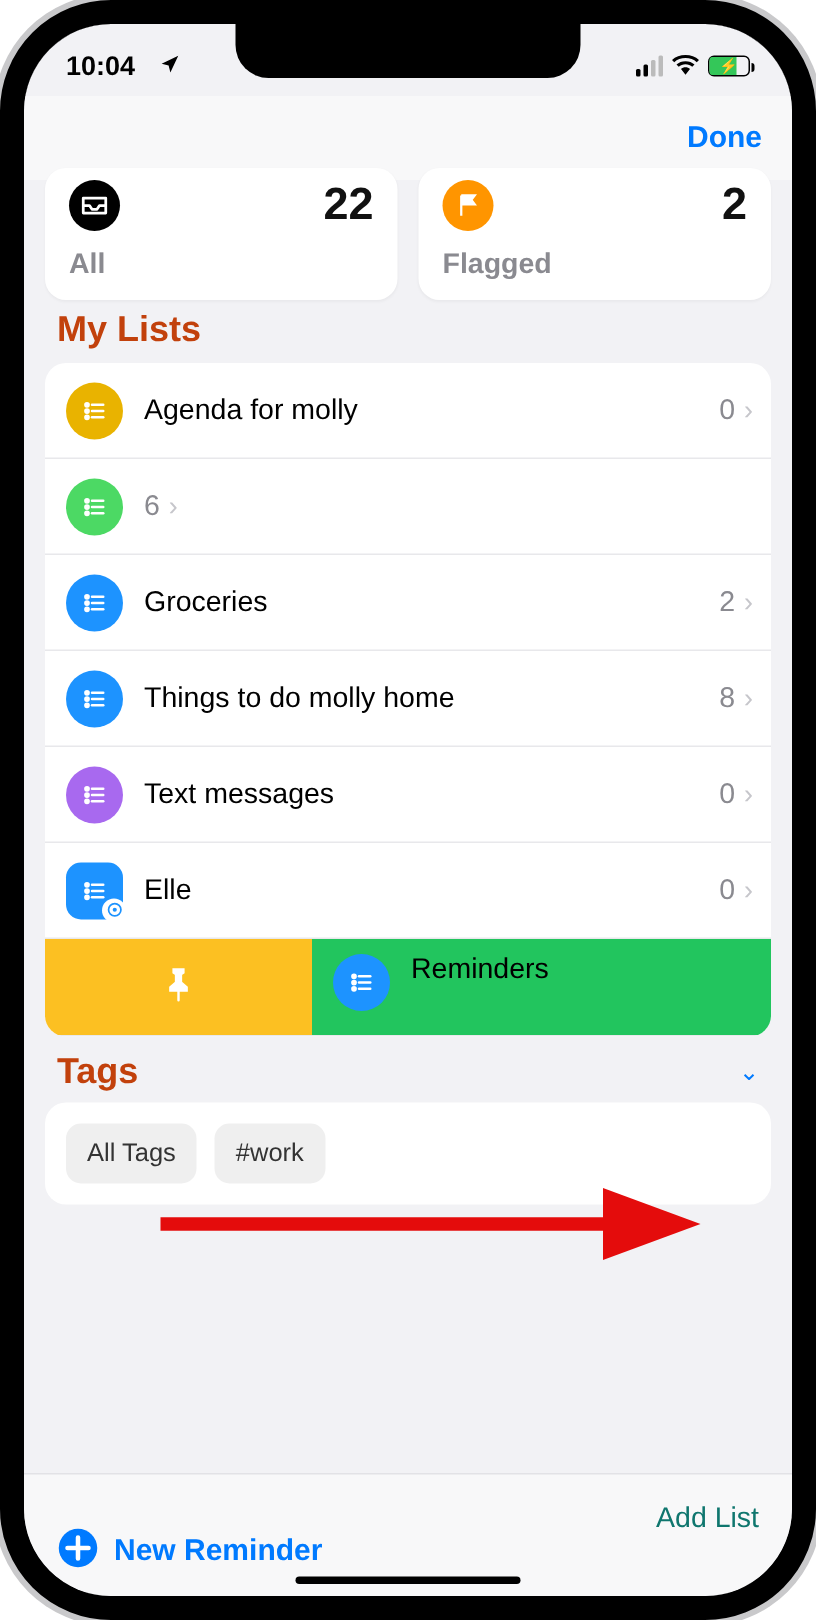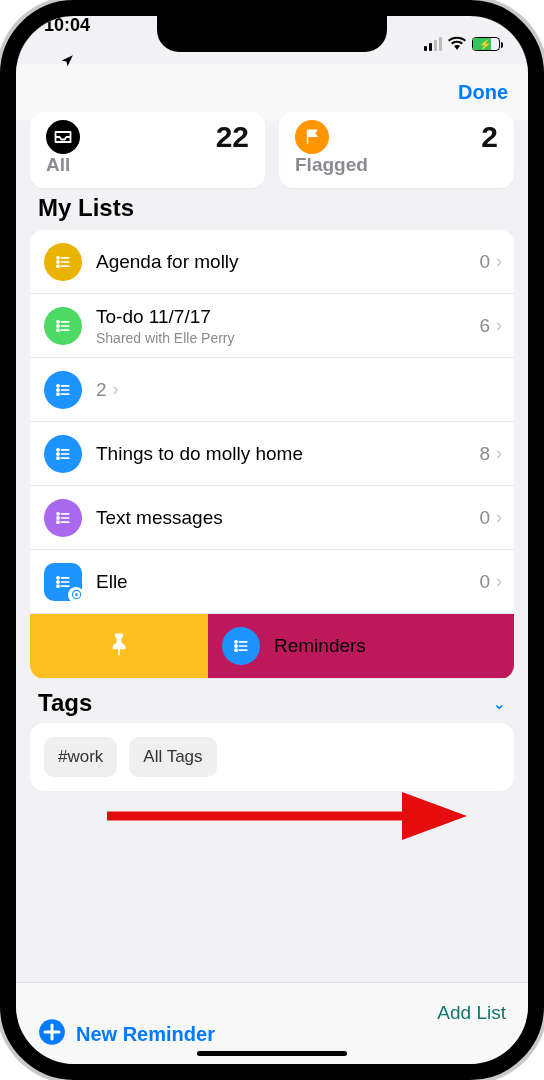--- a/index.html
+++ b/index.html
@@ -25,21 +25,21 @@
     position: absolute; top:0; left:50%; transform:translateX(-50%);
     width: 230px; height: 36px; background:#000;
     border-bottom-left-radius: 22px; border-bottom-right-radius: 22px;
     z-index: 50;
   }
   .status-bar {
     position:absolute; top:8px; left:0; right:0; height:40px;
     display:flex; justify-content:space-between; align-items:center;
     padding: 0 28px; font-size:18px; font-weight:600; color:#000; z-index:40;
   }
-  .status-left { display:flex; align-items:center; gap:16px;flex-direction:column; }
+  .status-left { display:flex; gap:16px; }
   .status-right { display:flex; align-items:center; gap:6px; }
   .signal-bars { display:flex; align-items:flex-end; gap:2px; height:14px;}
   .signal-bars span { width:3px; background:#000; border-radius:1px;}
   .signal-bars span:nth-child(1){height:5px;}
   .signal-bars span:nth-child(2){height:8px;}
   .signal-bars span:nth-child(3){height:11px; background:#bbb;}
   .signal-bars span:nth-child(4){height:14px; background:#bbb;}
   .wifi-icon svg { width:18px; height:14px; }
   .battery {
     width:28px; height:14px; border:1.5px solid #000; border-radius:4px;
@@ -57,45 +57,45 @@
 
   .cards-row { display:flex; gap:14px; padding:0 14px;}
   .smart-card {
     flex:1; background:#fff; border-radius:14px; padding:6px 16px 12px 16px;
     box-shadow: 0 1px 2px rgba(0,0,0,0.04);
   }
   .smart-card.solo { max-width: 232px; }
   .card-top { display:flex; justify-content:space-between; align-items:flex-end; height:36px;}
   .card-icon { width:34px; height:34px; border-radius:50%; display:flex; align-items:center; justify-content:center; }
   .card-count { font-size:30px; font-weight:700; color:#111;}
-  .card-label { color:#8a8a90; font-size:19px; font-weight:600; margin-top:0;}
+  .card-label { color:#8a8a90; font-size:19px; font-weight:600; margin-top:12px;}
 
   .completed-row { padding: 14px; }
-  .section-title { font-size:24px; font-weight:700; color:#000000; padding: 6px 22px 8px 22px;}
+  .section-title { font-size:24px; font-weight:700; color:#c2410c; padding: 6px 22px 8px 22px;}
 
   .list-group { margin: 0 14px; background:#fff; border-radius:14px; overflow:hidden;}
   .list-row {
     display:flex; align-items:center; padding: 10px 12px 10px 14px; min-height:64px;
     border-bottom:1px solid #e8e8eb; position:relative;
   }
   .list-row:last-child { border-bottom:none;}
   .list-icon { width:38px; height:38px; border-radius:50%; display:flex; align-items:center; justify-content:center; flex-shrink:0; margin-right:14px;}
   .list-icon.rounded-square { border-radius:10px; }
   .list-text { flex:1; min-width:0; }
   .list-name { font-size:19px; color:#000;}
   .list-sub { font-size:14px; color:#8a8a90; margin-top:2px;}
   .list-count { color:#8a8a90; font-size:19px; margin-right:6px;}
   .chevron { color:#c6c6cb; font-size:18px;}
 
   .swipe-row { display:flex; align-items:stretch; border-bottom:1px solid #e8e8eb; }
   .swipe-action {
     width:178px; background:#fcc022; display:flex; align-items:center; justify-content:center;
     color:#fff;
   }
-  .swipe-body { flex:1; display:flex; align-items:center; padding:10px 12px 10px 14px; min-height:64px; background:#be185d;}
+  .swipe-body { flex:1; display:flex; align-items:flex-start; padding:10px 12px 10px 14px; min-height:64px; background:#22c55e;}
   
   .arrow-annotation {
     position:absolute; pointer-events:none; z-index:60;
     left:86px; top:770px; width:370px; height:60px;
   }
 
   .tags-header { display:flex; justify-content:space-between; align-items:center; padding: 10px 22px 6px 22px;}
   .tags-header .disclosure { color:#007aff; font-size:16px;}
   .tags-box { margin: 0 14px; background:#fff; border-radius:14px; padding:14px; display:flex; gap:12px;}
   .tag-pill { background:#efefef; border-radius:10px; padding:10px 14px; font-size:17px; color:#333;}
@@ -212,41 +212,40 @@
                 <g class="list-lines">
                   <circle cx="6" cy="7" r="1.3" fill="#fff"></circle>
                   <line x1="10" y1="7" x2="19" y2="7"></line>
                   <circle cx="6" cy="12" r="1.3" fill="#fff"></circle>
                   <line x1="10" y1="12" x2="19" y2="12"></line>
                   <circle cx="6" cy="17" r="1.3" fill="#fff"></circle>
                   <line x1="10" y1="17" x2="19" y2="17"></line>
                 </g>
               </svg>
           </div>
-          <div class="list-text">
-            <div class="list-name">To-do 11/7/17</div>
-            <div class="list-sub">Shared with Elle Perry</div>
-          </div>
           <div class="list-count">6</div>
           <div class="chevron">›</div>
         </div>
 
         <div class="list-row">
           <div class="list-icon" style="background:#1d93ff;">
             <svg width="20" height="20" viewBox="0 0 24 24">
                 <g class="list-lines">
                   <circle cx="6" cy="7" r="1.3" fill="#fff"></circle>
                   <line x1="10" y1="7" x2="19" y2="7"></line>
                   <circle cx="6" cy="12" r="1.3" fill="#fff"></circle>
                   <line x1="10" y1="12" x2="19" y2="12"></line>
                   <circle cx="6" cy="17" r="1.3" fill="#fff"></circle>
                   <line x1="10" y1="17" x2="19" y2="17"></line>
                 </g>
               </svg>
           </div>
+          <div class="list-text">
+              <div class="list-name">Groceries</div>
+            </div>
           <div class="list-count">2</div>
           <div class="chevron">›</div>
         </div>
 
         <div class="list-row">
           <div class="list-icon" style="background:#1d93ff;">
             <svg width="20" height="20" viewBox="0 0 24 24">
                 <g class="list-lines">
                   <circle cx="6" cy="7" r="1.3" fill="#fff"></circle>
                   <line x1="10" y1="7" x2="19" y2="7"></line>
@@ -337,22 +336,22 @@
           </div>
         </div>
 
       </div>
 
       <div class="tags-header">
         <div class="section-title" style="padding:0; font-size:24px;">Tags</div>
         <div class="disclosure">⌄</div>
       </div>
       <div class="tags-box">
+        <div class="tag-pill">All Tags</div>
         <div class="tag-pill">#work</div>
-        <div class="tag-pill">All Tags</div>
       </div>
 
     </div>
 
     <svg class="arrow-annotation" viewBox="0 0 370 60">
       <line x1="5" y1="30" x2="310" y2="30" stroke="#e40c0c" stroke-width="9"></line>
       <polygon points="300,6 365,30 300,54" fill="#e40c0c"></polygon>
     </svg>
 
     <div class="footer">

